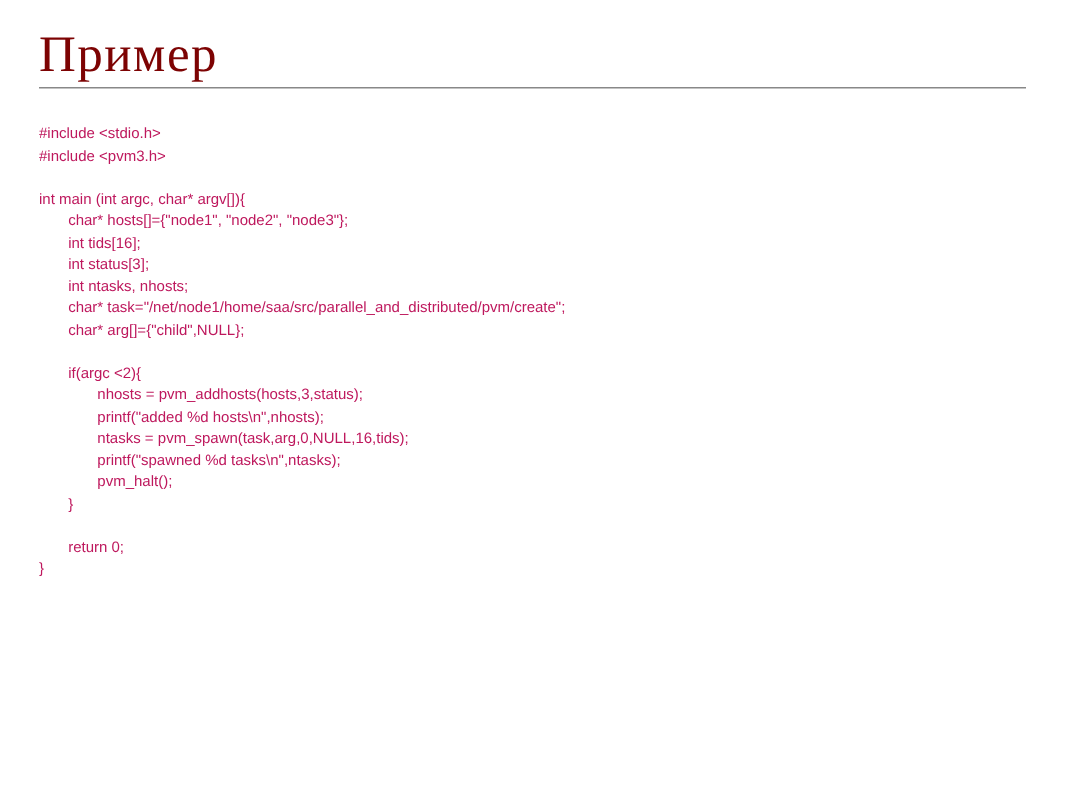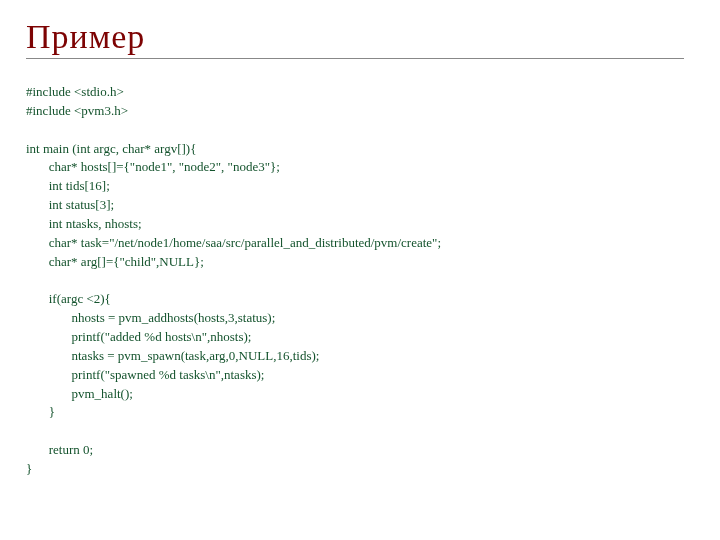--- a/index.html
+++ b/index.html
@@ -1,19 +1,19 @@
 <!DOCTYPE html>
 <html><head>
 <meta charset="utf-8">
 <style>
   html,body{margin:0;padding:0;width:720px;height:540px;background:#fff;font-family:Georgia,'Times New Roman',serif;overflow:hidden}
   .slide{box-sizing:border-box;width:720px;height:540px;padding:18px 36px 0 26px;position:relative}
   .title{font-size:34px;color:#7d0303;font-weight:normal;letter-spacing:1px;margin:0 0 2px 0}
   .rule{border:none;border-top:1px solid #888;margin:0 0 24px 0}
-  .code{font-family:Liberation Serif, serif;font-size:13px;line-height:1.45;color:#14532d;white-space:pre}
+  .code{font-family:Liberation Sans, sans-serif;font-size:10px;line-height:1.45;color:#be185d;white-space:pre}
 </style>
 </head>
 <body>
 
 <div class="slide">
   <h1 class="title">Пример</h1>
   <hr class="rule">
   <div class="code">#include &lt;stdio.h&gt;
 #include &lt;pvm3.h&gt;
 

